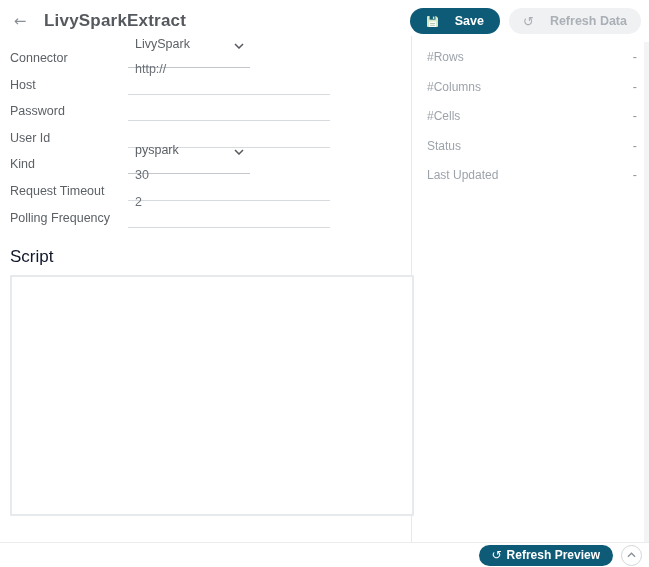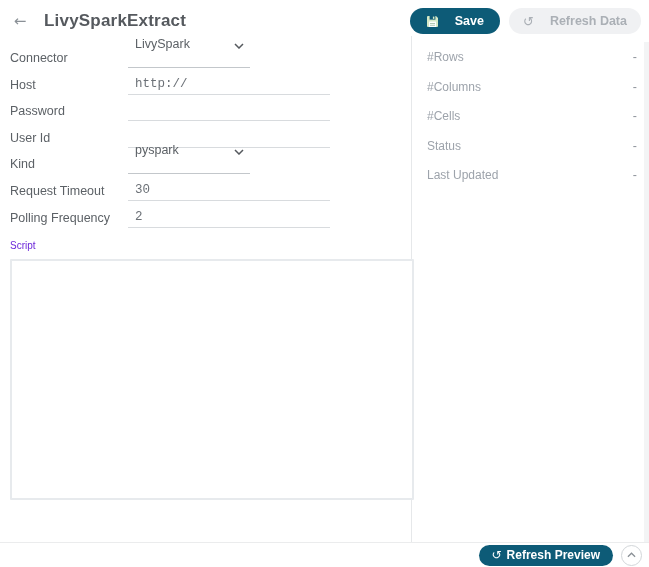--- a/index.html
+++ b/index.html
@@ -17,26 +17,26 @@
   .pill.gray { background: #f0f1f3; color: #abb0b6; cursor: default; margin-left: 9px; padding: 0 14px; }
   .ricon { font-family: "DejaVu Sans", sans-serif; font-size: 13px; font-weight: 400; line-height: 1; }
 
   
   .content { display: flex; height: 506px; }
   .form-col { width: 412px; flex: none; border-right: 1px solid #e6e8ea; padding: 12px 14px 0 10px; }
   .stats-col { flex: 1; padding: 12px 12px 0 15px; }
 
   .frow { display: flex; align-items: flex-end; height: 20px; margin-bottom: 6.6px; }
   .frow > label { width: 118px; flex: none; font-size: 12.5px; color: #5c6166; padding-bottom: 3px; }
-  .uline { width: 202px; border: none; border-bottom: 1px solid #d8dbde; font-family: Liberation Mono, monospace; font-size: 12.5px; color: #6b7076; padding: 0 0 3px 7px; outline: none; background: transparent; }
+  .uline { width: 202px; border: none; border-bottom: 1px solid #d8dbde; font-family: Liberation Sans, sans-serif; font-size: 12.5px; color: #6b7076; padding: 0 0 18px 7px; outline: none; background: transparent; }
   .select { width: 122px; border-bottom: 1px solid #c3c7cb; display: flex; align-items: flex-end; justify-content: space-between; padding: 0 6px 16px 7px; cursor: pointer; }
   .sel-val { font-size: 12.5px; color: #5c6166; }
   .chev { flex: none; margin-bottom: 2px; }
 
-  .script-label { font-size: 10px; color: #6d28d9; margin-top: 12px; }
+  .script-label { font-size: 17px; color: #0f172a; margin-top: 19px; }
   .script-area { display: block; margin-top: 8px; width: 404px; height: 241px; border: 2px solid #e7eaed; border-radius: 1px; resize: none; outline: none; font-family: "Liberation Mono", monospace; font-size: 12px; color: #5c6166; padding: 6px; background: #fff; }
 
   .srow { display: flex; justify-content: space-between; align-items: center; height: 18px; margin-bottom: 11.6px; }
   .srow .slabel { font-size: 12px; color: #9da3ab; }
   .srow .svalue { font-size: 12.5px; color: #8d939a; }
 
   
   .footer { height: 25px; border-top: 1px solid #ebeced; display: flex; align-items: center; justify-content: flex-end; gap: 8px; padding-right: 7px; }
   .pill.small { height: 21px; border-radius: 11px; padding: 0 13px; font-size: 12px; gap: 5px; }
   .pill.small .ricon { font-size: 12px; }

